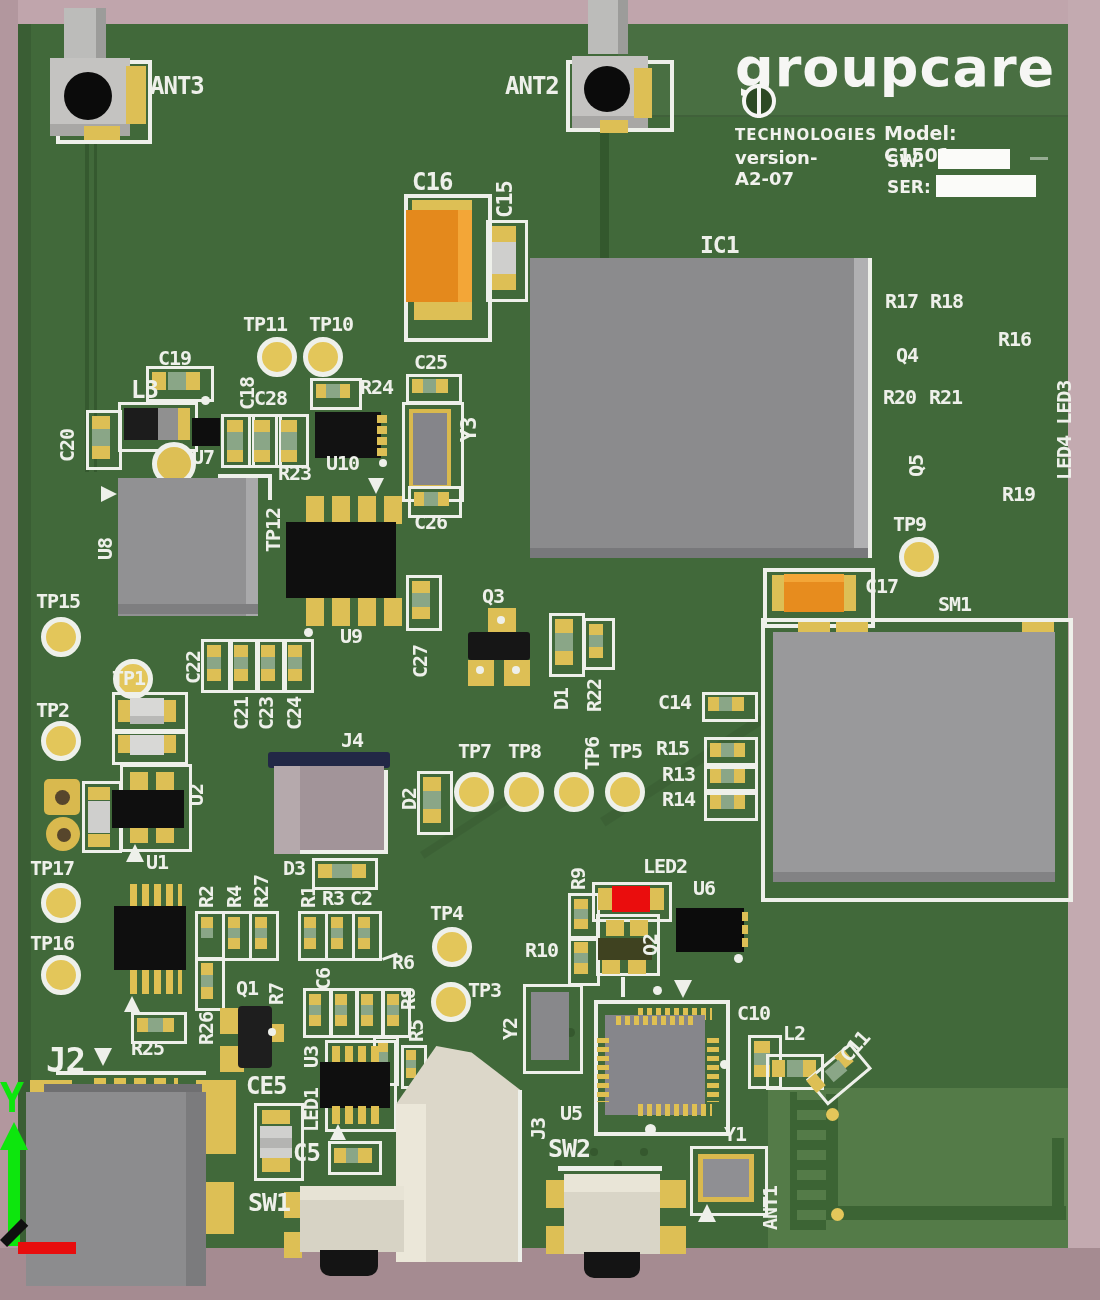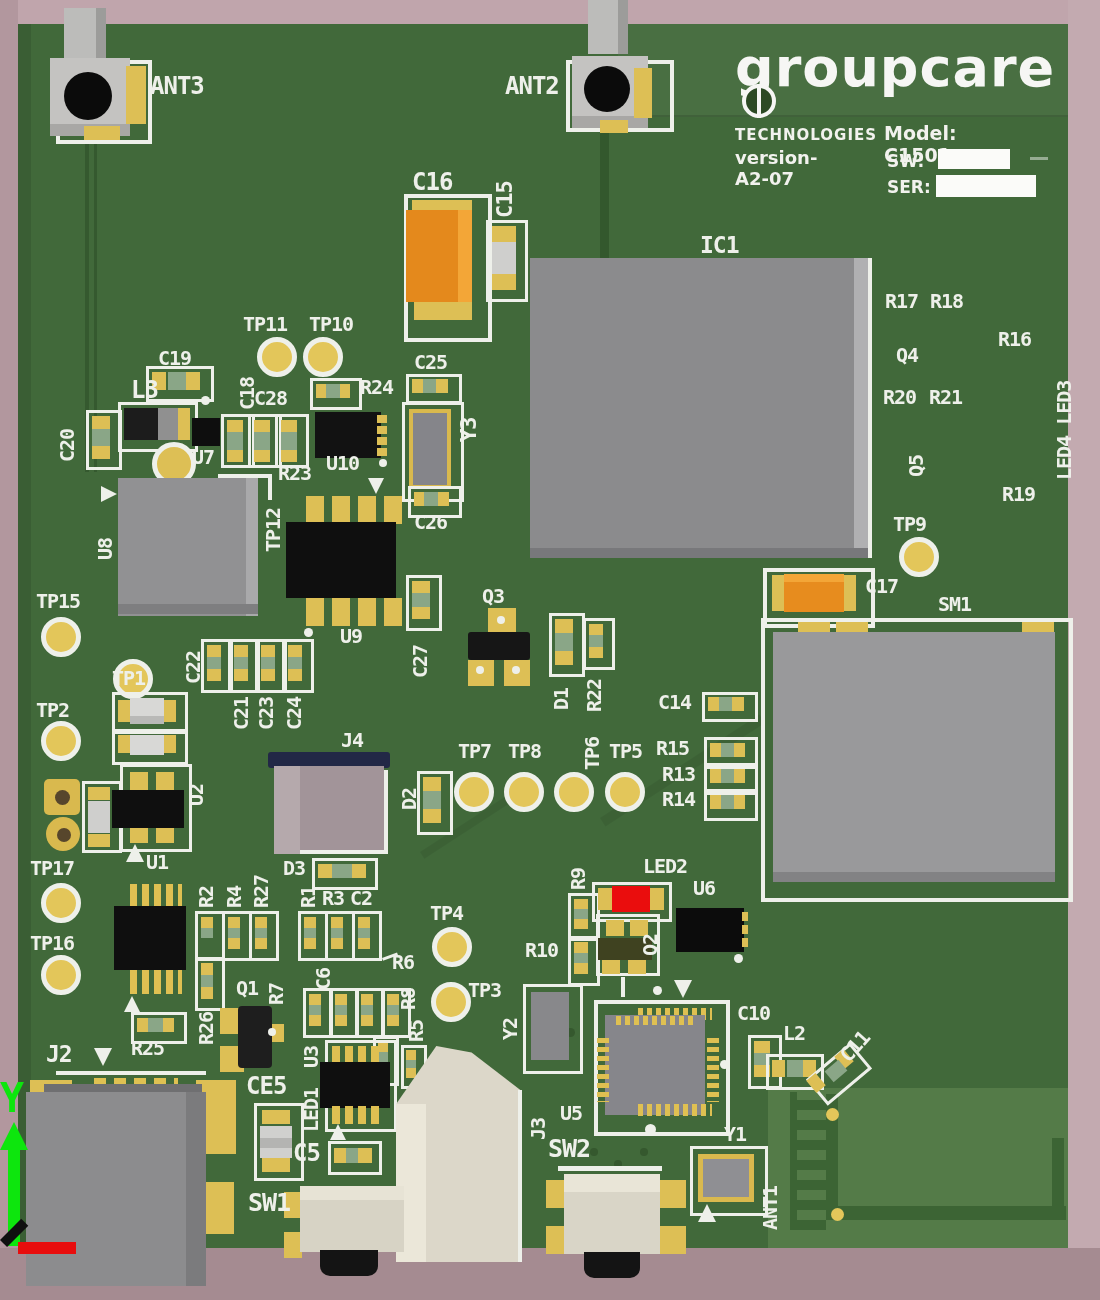--- a/index.html
+++ b/index.html
@@ -510,21 +510,21 @@
       <div class="lbl" style="left: 640px; top: 956px; transform: rotate(-90deg); transform-origin: 0px 0px;">Q2</div>
       <div class="lbl" style="left: 525px; top: 940px;">R10</div>
       <div class="lbl" style="left: 196px; top: 1045px; transform: rotate(-90deg); transform-origin: 0px 0px;">R26</div>
       <div class="lbl" style="left: 236px; top: 978px;">Q1</div>
       <div class="lbl" style="left: 266px; top: 1005px; transform: rotate(-90deg); transform-origin: 0px 0px;">R7</div>
       <div class="lbl" style="left: 313px; top: 990px; transform: rotate(-90deg); transform-origin: 0px 0px;">C6</div>
       <div class="lbl" style="left: 392px; top: 952px;">R6</div>
       <div class="lbl" style="left: 398px; top: 1010px; transform: rotate(-90deg); transform-origin: 0px 0px;">R8</div>
       <div class="lbl" style="left: 406px; top: 1042px; transform: rotate(-90deg); transform-origin: 0px 0px;">R5</div>
       <div class="lbl" style="left: 131px; top: 1038px;">R25</div>
-      <div class="lbl" style="left: 46px; top: 1043px; font-size: 23px;">J2</div>
+      <div class="lbl" style="left: 46px; top: 1043px; font-size: 34px;">J2</div>
       <div class="lbl" style="left: 246px; top: 1074px; font-size: 24px;">CE5</div>
       <div class="lbl" style="left: 301px; top: 1132px; transform: rotate(-90deg); transform-origin: 0px 0px;">LED1</div>
       <div class="lbl" style="left: 301px; top: 1068px; transform: rotate(-90deg); transform-origin: 0px 0px;">U3</div>
       <div class="lbl" style="left: 293px; top: 1141px; font-size: 24px;">C5</div>
       <div class="lbl" style="left: 468px; top: 980px;">TP3</div>
       <div class="lbl" style="left: 500px; top: 1040px; transform: rotate(-90deg); transform-origin: 0px 0px;">Y2</div>
       <div class="lbl" style="left: 528px; top: 1140px; transform: rotate(-90deg); transform-origin: 0px 0px;">J3</div>
       <div class="lbl" style="left: 560px; top: 1103px;">U5</div>
       <div class="lbl" style="left: 548px; top: 1136px; font-size: 25px;">SW2</div>
       <div class="lbl" style="left: 248px; top: 1190px; font-size: 25px;">SW1</div>

